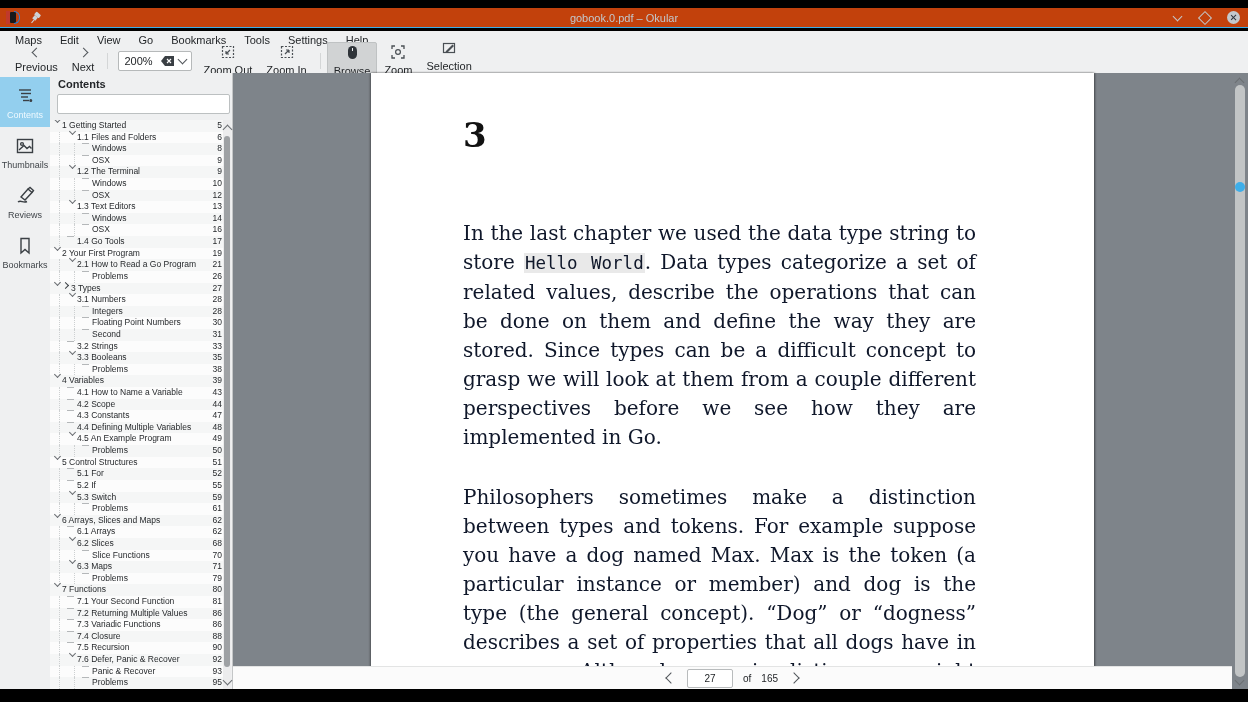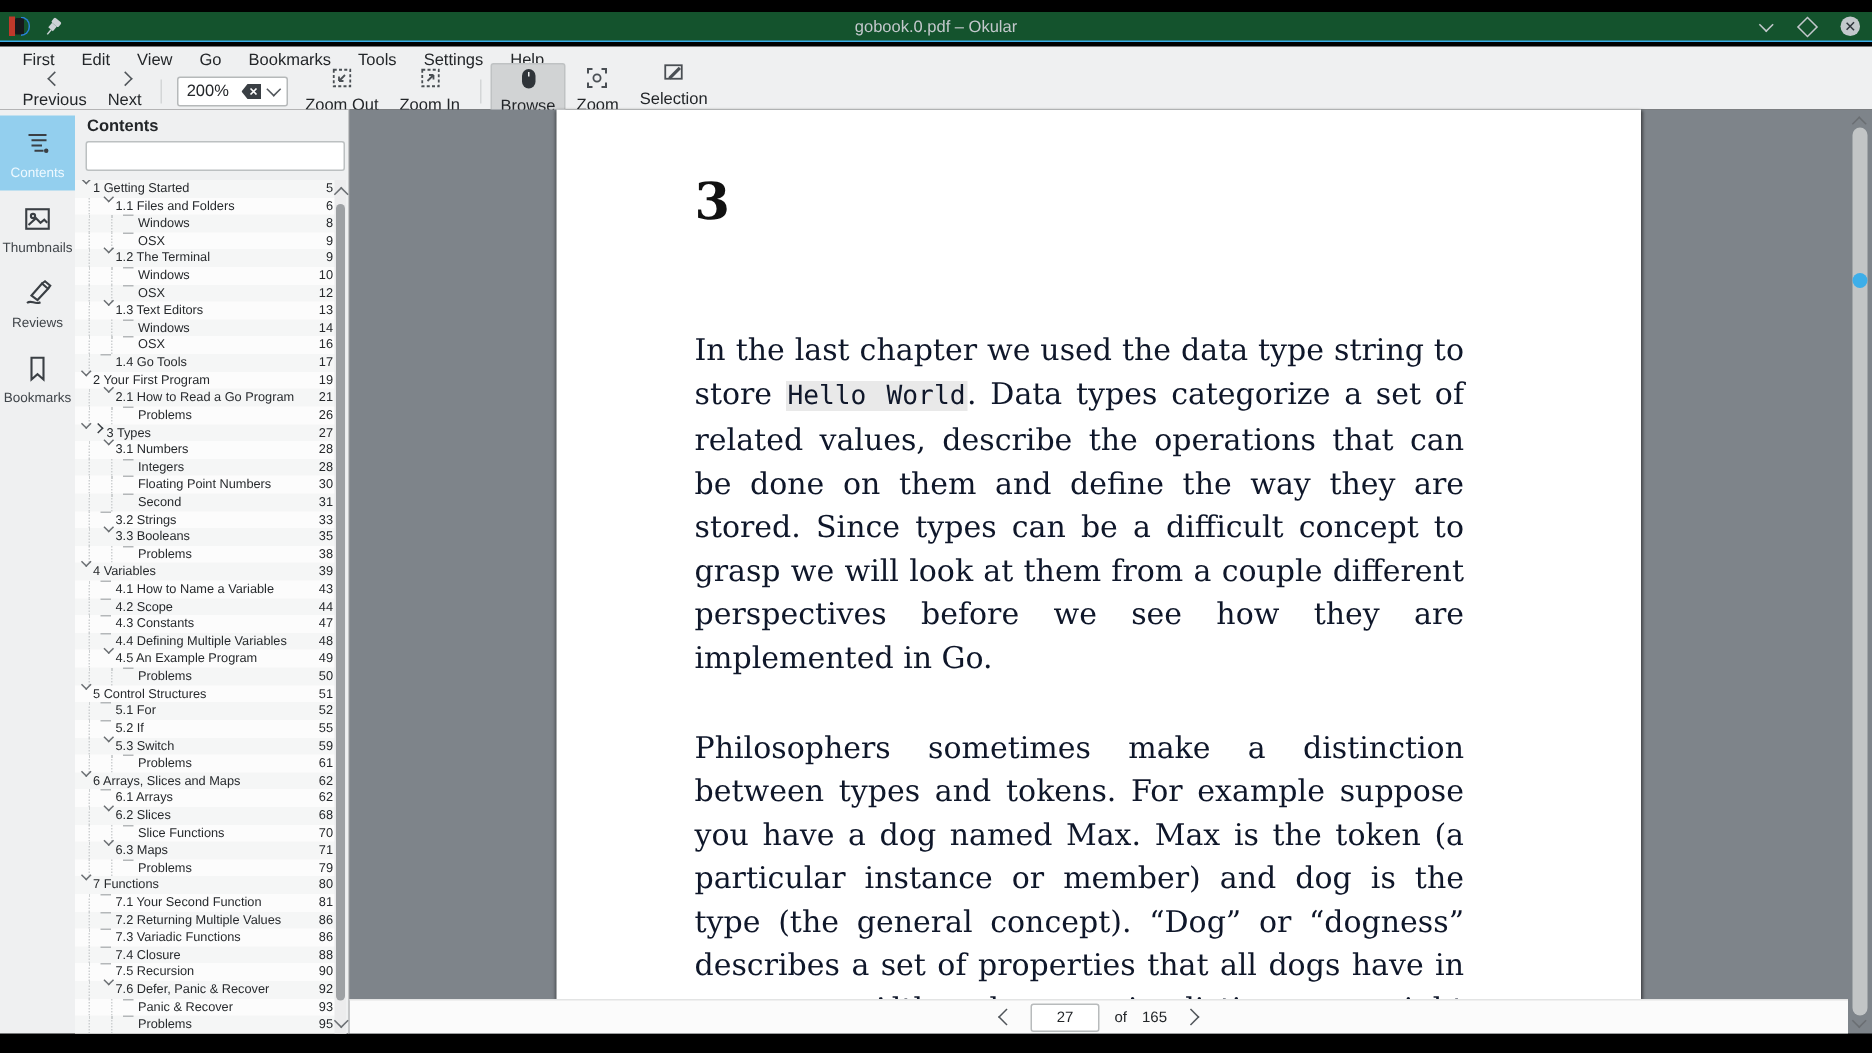--- a/index.html
+++ b/index.html
@@ -1,20 +1,20 @@
 <!DOCTYPE html>
 <html><head>
 <meta charset="utf-8">
 <style>
   html,body{margin:0;padding:0;background:#000;}
   .screen{position:relative;width:1248px;height:702px;background:#000;overflow:hidden;
           font-family:"Liberation Sans",sans-serif;-webkit-font-smoothing:antialiased;}
 
   
-  .titlebar{position:absolute;top:8px;left:0;right:0;height:20px;background:#14532d;
+  .titlebar{position:absolute;top:8px;left:0;right:0;height:20px;background:#c2410c;
             border-bottom:1px solid #3daee9;display:flex;align-items:center;padding:0 6px;box-sizing:border-box;}
   .titlebar .title{position:absolute;left:0;right:0;text-align:center;color:#c3c8cc;font-size:11px;pointer-events:none;}
   .tb-left{display:flex;align-items:center;gap:8px;z-index:2;}
   .tb-right{position:absolute;right:8px;display:flex;align-items:center;gap:14px;z-index:2;}
   .winbtn{display:flex;align-items:center;justify-content:center;width:14px;height:14px;cursor:pointer;}
   .diamond{width:8px;height:8px;border:1.2px solid #c3c8cc;transform:rotate(45deg);}
   .closecircle{width:13px;height:13px;border-radius:50%;background:#c3c8cc;position:relative;}
   .closecircle:before,.closecircle:after{content:"";position:absolute;left:6px;top:3px;width:1.4px;height:7px;background:#2f343b;}
   .closecircle:before{transform:rotate(45deg);}
   .closecircle:after{transform:rotate(-45deg);}
@@ -140,21 +140,21 @@
       <div class="winbtn">
           <div class="diamond"></div>
         </div>
       <div class="winbtn">
           <div class="closecircle"></div>
         </div>
     </div>
   </div>
 
   <div class="menubar">
-    <span class="menu-item">First</span>
+    <span class="menu-item">Maps</span>
     <span class="menu-item">Edit</span>
     <span class="menu-item">View</span>
     <span class="menu-item">Go</span>
     <span class="menu-item">Bookmarks</span>
     <span class="menu-item">Tools</span>
     <span class="menu-item">Settings</span>
     <span class="menu-item">Help</span>
   </div>
 
   <div class="toolbar">

